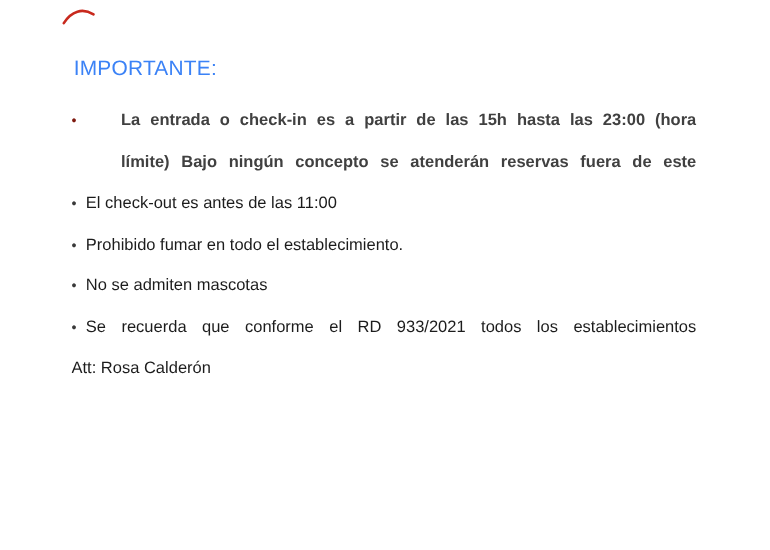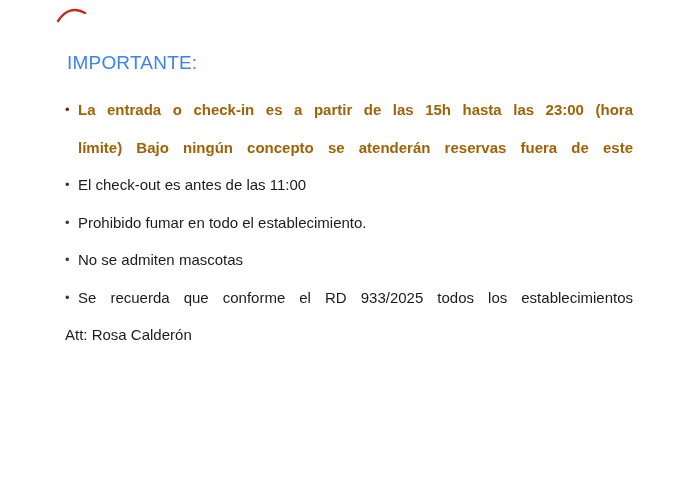--- a/index.html
+++ b/index.html
@@ -49,22 +49,23 @@
   .item.red .bullet { color: #7e190f; }
   .line {
     display: block;
     font-size: 15px;
     line-height: 37.5px;
     height: 37.5px;
     overflow: hidden;
     white-space: normal;
   }
   .item.red .line {
-    color: #a16207;
+    color: #404040;
     font-weight: 700;
+    margin-left: 32px;
   }
   
   .line.stretch { text-align: justify; }
   .line.stretch::after {
     content: "";
     display: inline-block;
     width: 100%;
     height: 0;
   }
   .plain-line {
@@ -102,19 +103,19 @@
     <span class="line">Prohibido fumar en todo el establecimiento.</span>
   </div>
 
   <div class="item">
     <span class="bullet">•</span>
     <span class="line">No se admiten mascotas</span>
   </div>
 
   <div class="item">
     <span class="bullet">•</span>
-    <span class="line stretch">Se recuerda que conforme el RD 933/2025 todos los establecimientos</span>
+    <span class="line stretch">Se recuerda que conforme el RD 933/2021 todos los establecimientos</span>
   </div>
 
 
   <div class="plain-line">Att: Rosa Calderón</div>
 
 </div>
 
 </body></html>

